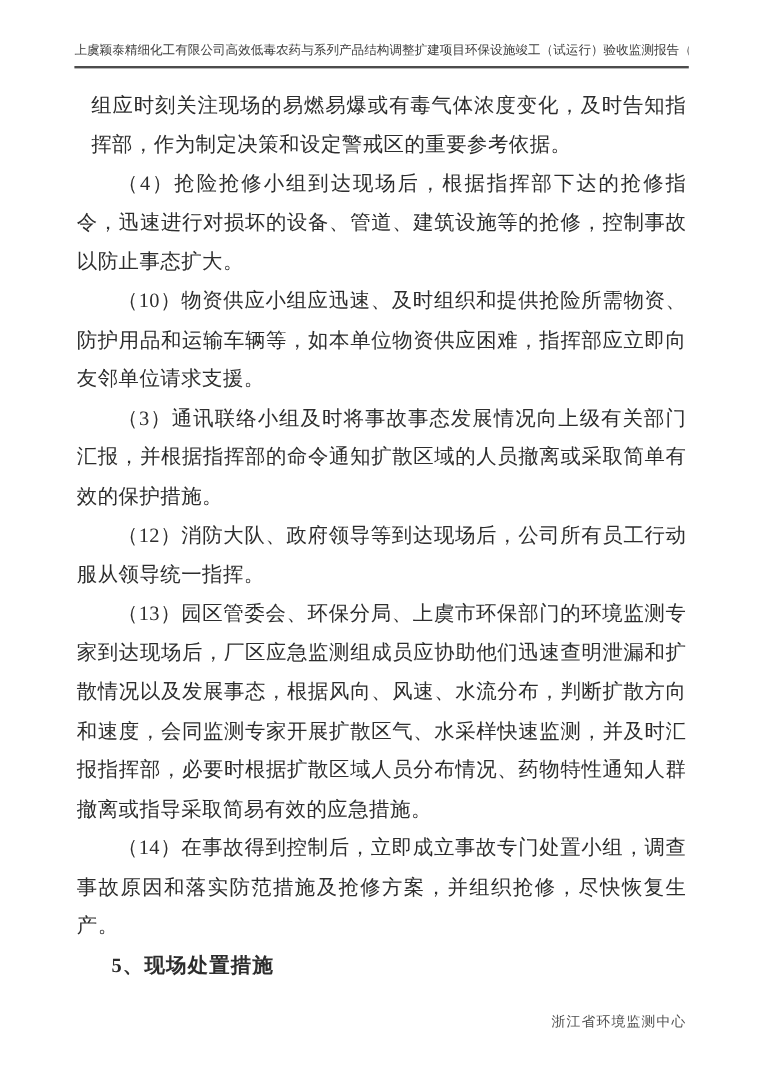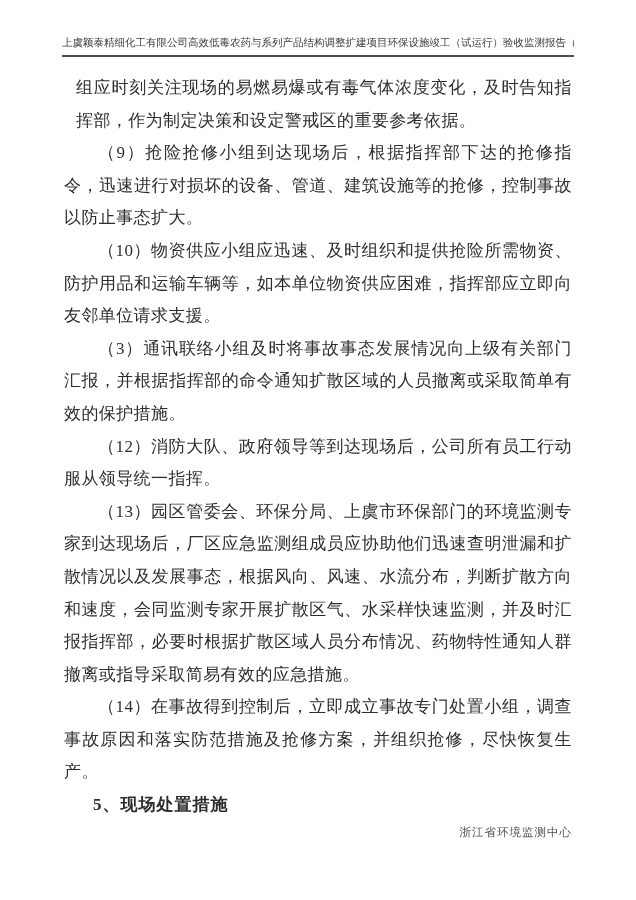--- a/index.html
+++ b/index.html
@@ -35,37 +35,37 @@
   .doc-body p.cont { text-indent:0;margin-left:12px; }
   .doc-body p.heading { font-weight:bold; text-indent:1.7em; letter-spacing:1px; }
 
   .footer-page-number {
     position:absolute; bottom:50px; left:0; width:100%;
     text-align:center;
     font-size:9px; color:#555;
     font-family:"Liberation Sans","DejaVu Sans",sans-serif;
   }
   .footer-org {
-    position:absolute; bottom:60px; right:64px;
+    position:absolute; bottom:41px; right:64px;
     font-size:11.5px; color:#4c4c4c;
     letter-spacing:1px;
     margin-top:44px;
   }
 </style>
 </head>
 <body>
 
 <div class="page">
   <div class="scan-layer">
 
     <div class="doc-header">上虞颖泰精细化工有限公司高效低毒农药与系列产品结构调整扩建项目环保设施竣工（试运行）验收监测报告（修改稿）</div>
 
     <div class="doc-body">
       <p class="cont">组应时刻关注现场的易燃易爆或有毒气体浓度变化，及时告知指挥部，作为制定决策和设定警戒区的重要参考依据。</p>
-      <p>（9）抢险抢修小组到达现场后，根据指挥部下达的抢修指令，迅速进行对损坏的设备、管道、建筑设施等的抢修，控制事故以防止事态扩大。</p>
+      <p>（4）抢险抢修小组到达现场后，根据指挥部下达的抢修指令，迅速进行对损坏的设备、管道、建筑设施等的抢修，控制事故以防止事态扩大。</p>
       <p>（10）物资供应小组应迅速、及时组织和提供抢险所需物资、防护用品和运输车辆等，如本单位物资供应困难，指挥部应立即向友邻单位请求支援。</p>
       <p>（3）通讯联络小组及时将事故事态发展情况向上级有关部门汇报，并根据指挥部的命令通知扩散区域的人员撤离或采取简单有效的保护措施。</p>
       <p>（12）消防大队、政府领导等到达现场后，公司所有员工行动服从领导统一指挥。</p>
       <p>（13）园区管委会、环保分局、上虞市环保部门的环境监测专家到达现场后，厂区应急监测组成员应协助他们迅速查明泄漏和扩散情况以及发展事态，根据风向、风速、水流分布，判断扩散方向和速度，会同监测专家开展扩散区气、水采样快速监测，并及时汇报指挥部，必要时根据扩散区域人员分布情况、药物特性通知人群撤离或指导采取简易有效的应急措施。</p>
       <p>（14）在事故得到控制后，立即成立事故专门处置小组，调查事故原因和落实防范措施及抢修方案，并组织抢修，尽快恢复生产。</p>
       <p class="heading">5、现场处置措施</p>
 
     </div>
 
 

